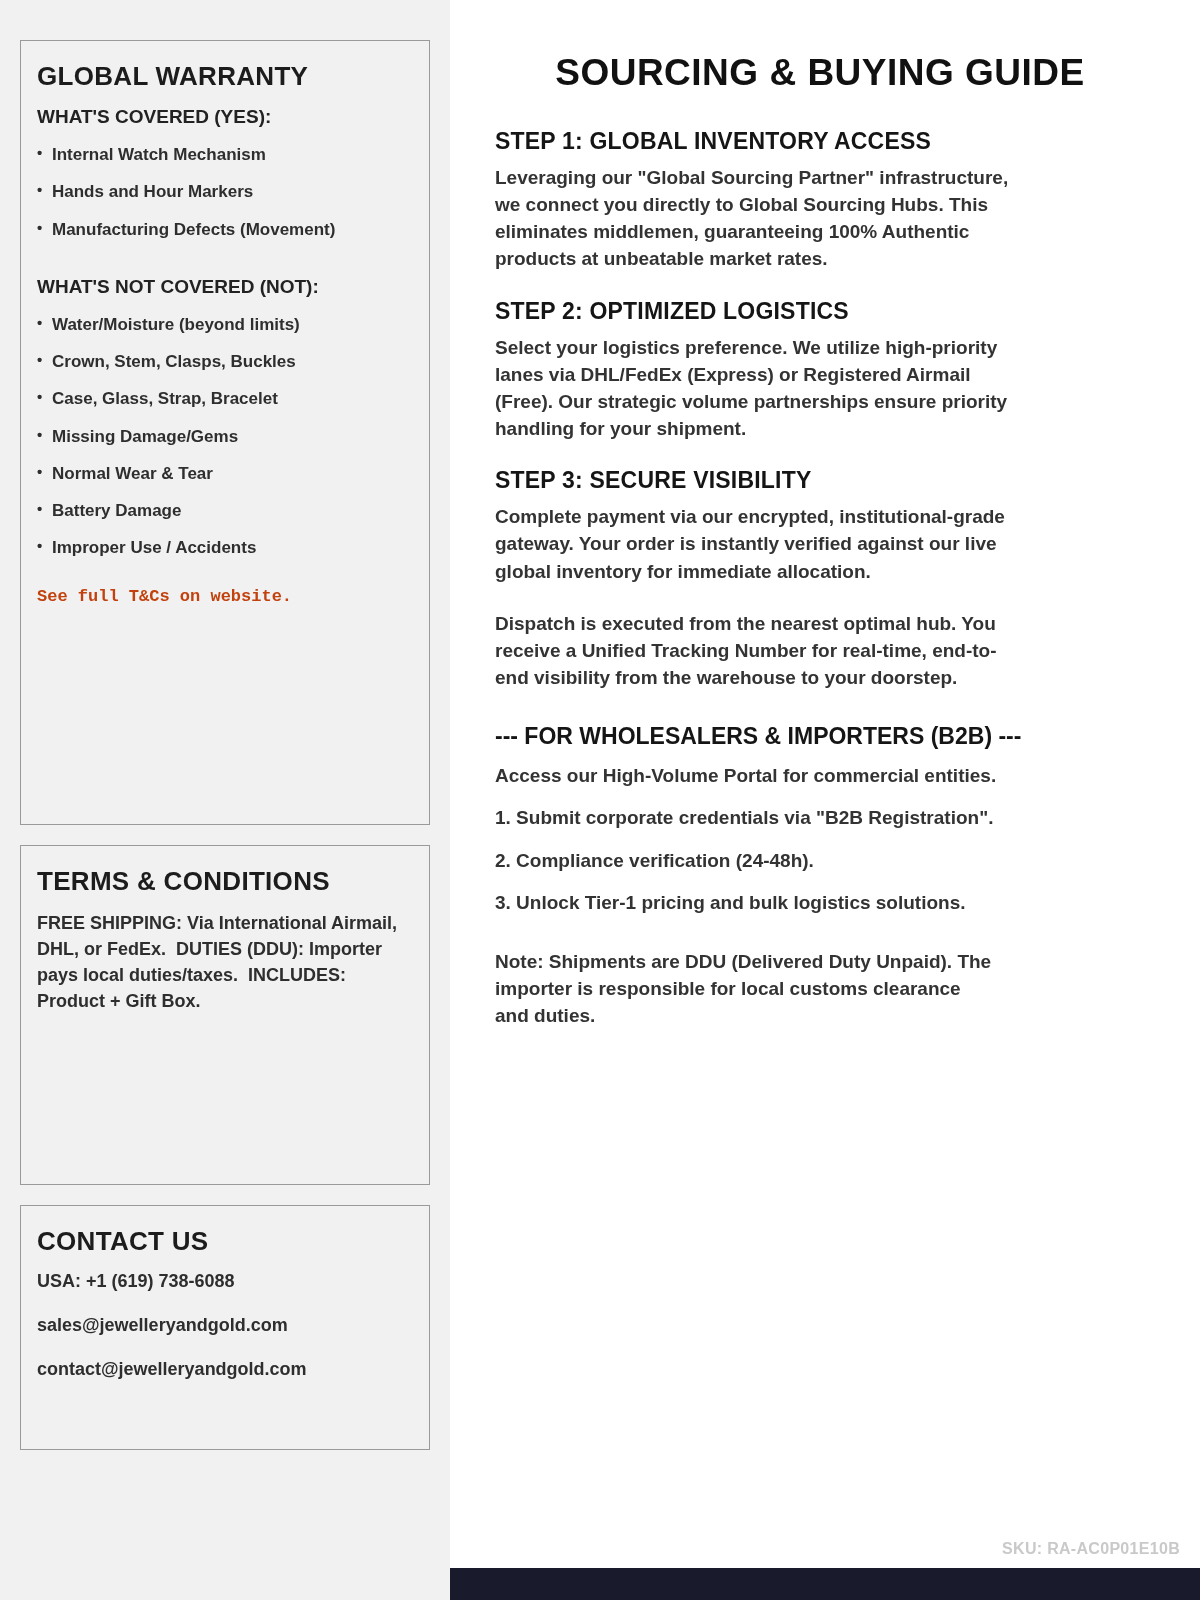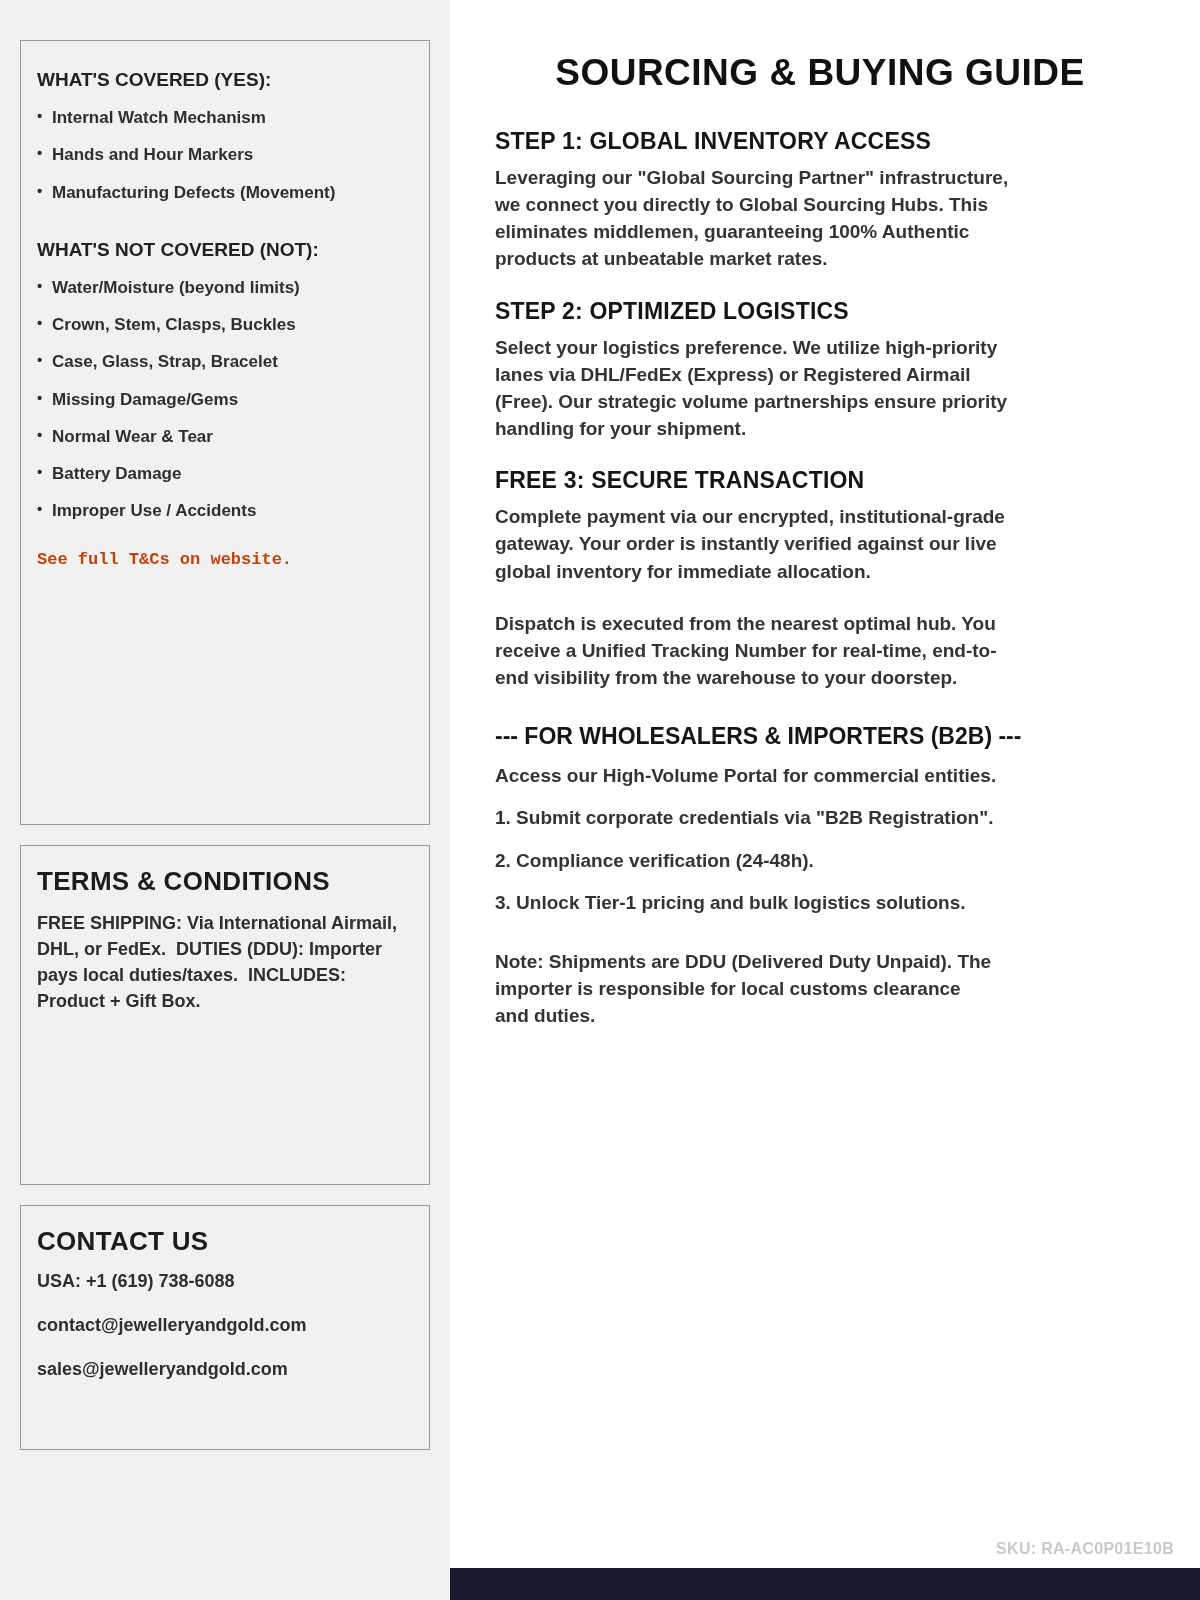--- a/index.html
+++ b/index.html
@@ -128,21 +128,21 @@
     font-weight: 700;
     color: #333333;
     line-height: 1.43;
     margin-bottom: 15px;
   }
   .b2b-note { margin-top: 32px; width: 500px; }
 
   
   .sku {
     position: absolute;
-    right: 26px;
+    right: 20px;
     bottom: 42px;
     font-size: 16px;
     font-weight: 700;
     color: #c9c9c9;
     letter-spacing: 0.3px;
   }
   .bottom-bar {
     position: absolute;
     left: 450px;
     right: 0;
@@ -152,20 +152,21 @@
   }
 </style>
 </head>
 <body>
 
 <div class="page">
 
   <aside class="sidebar">
 
     <section class="box box-warranty">
+      <h2 class="box-title">GLOBAL WARRANTY</h2>
 
       <h3 class="sub-heading">WHAT'S COVERED (YES):</h3>
       <ul class="bullet-list">
         <li>Internal Watch Mechanism</li>
         <li>Hands and Hour Markers</li>
         <li>Manufacturing Defects (Movement)</li>
       </ul>
 
       <h3 class="sub-heading second">WHAT'S NOT COVERED (NOT):</h3>
       <ul class="bullet-list">
@@ -182,42 +183,42 @@
     </section>
 
     <section class="box box-terms">
       <h2 class="box-title">TERMS &amp; CONDITIONS</h2>
       <p class="terms-body">FREE SHIPPING: Via International Airmail, DHL, or FedEx.  DUTIES (DDU): Importer pays local duties/taxes.  INCLUDES: Product + Gift Box.</p>
     </section>
 
     <section class="box box-contact">
       <h2 class="box-title">CONTACT US</h2>
       <p class="contact-line">USA: +1 (619) 738-6088</p>
+      <p class="contact-line">sales@jewelleryandgold.com</p>
       <p class="contact-line">contact@jewelleryandgold.com</p>
-      <p class="contact-line">sales@jewelleryandgold.com</p>
     </section>
 
   </aside>
 
   <main class="main">
 
     <h1 class="guide-title">SOURCING &amp; BUYING GUIDE</h1>
 
     <section class="step">
       <h2 class="step-heading">STEP 1: GLOBAL INVENTORY ACCESS</h2>
       <p class="step-body">Leveraging our "Global Sourcing Partner" infrastructure, we connect you directly to Global Sourcing Hubs. This eliminates middlemen, guaranteeing 100% Authentic products at unbeatable market rates.</p>
     </section>
 
     <section class="step">
       <h2 class="step-heading">STEP 2: OPTIMIZED LOGISTICS</h2>
       <p class="step-body">Select your logistics preference. We utilize high-priority lanes via DHL/FedEx (Express) or Registered Airmail (Free). Our strategic volume partnerships ensure priority handling for your shipment.</p>
     </section>
 
     <section class="step">
-      <h2 class="step-heading">FREE 3: SECURE TRANSACTION</h2>
+      <h2 class="step-heading">STEP 3: SECURE VISIBILITY</h2>
       <p class="step-body">Complete payment via our encrypted, institutional-grade gateway. Your order is instantly verified against our live global inventory for immediate allocation.</p>
     </section>
 
     <section class="step">
       <p class="step-body">Dispatch is executed from the nearest optimal hub. You receive a Unified Tracking Number for real-time, end-to-end visibility from the warehouse to your doorstep.</p>
     </section>
 
     <section>
       <h2 class="b2b-heading">--- FOR WHOLESALERS &amp; IMPORTERS (B2B) ---</h2>
       <p class="b2b-para">Access our High-Volume Portal for commercial entities.</p>

